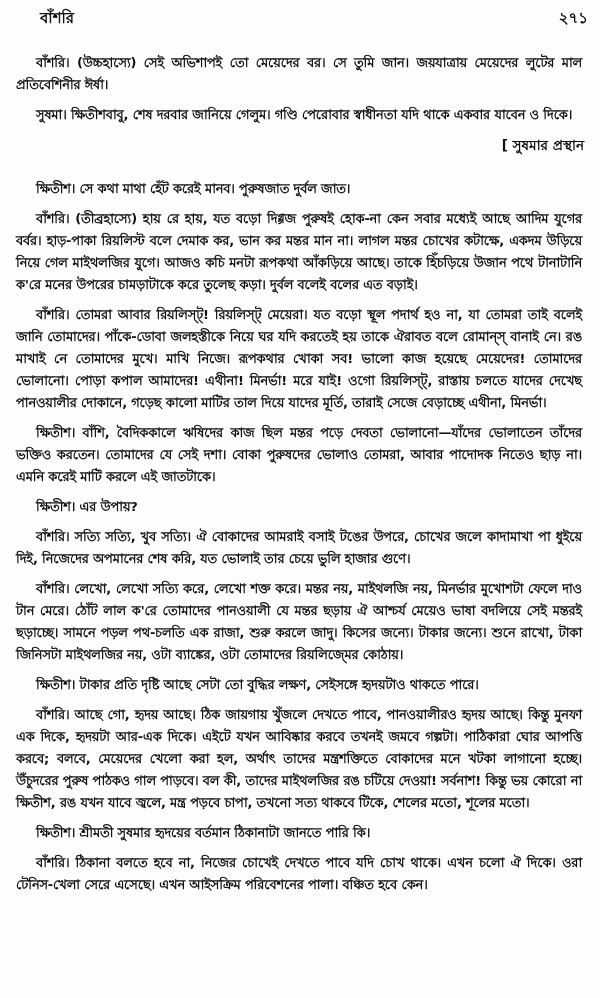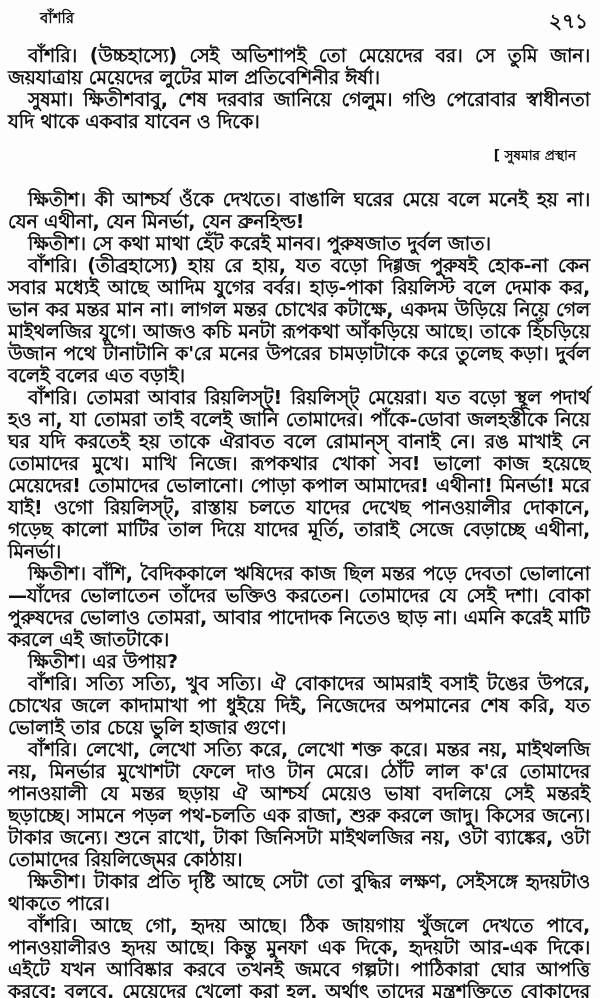--- a/index.html
+++ b/index.html
@@ -2,47 +2,47 @@
 <html><head>
 <meta charset="utf-8">
 <style>
   html, body { margin: 0; padding: 0; background: #ffffff; }
   body { width: 600px; height: 998px; overflow: hidden; position: relative;
          font-family: "DejaVu Sans", "Liberation Sans", sans-serif; color: #111; }
   .page { position: absolute; left: 0; top: 0; width: 600px; height: 998px; background: #fdfdfd; }
   .running-head { position: absolute; top: 6px; left: 0; width: 600px; height: 22px; }
   .running-title { position: absolute; left: 0; width: 600px; text-align: left; top: 0;
                    font-size: 15px; font-weight: bold; padding-left: 40px; }
-  .page-number { position: absolute; right: 12px; top: 0; font-size: 20px; font-weight: bold; }
+  .page-number { position: absolute; right: 12px; top: 0; font-size: 15px; font-weight: bold; }
   .body-text { position: absolute; left: 8px; top: 44px; width: 582px; }
-  .para { font-size: 19px; line-height: 22px; text-align: justify; margin: 0;
+  .para { font-size: 13px; line-height: 22px; text-align: justify; margin: 8px;
           text-indent: 20px; font-weight: 600; letter-spacing: -0.2px; }
-  .stage-exit { font-size: 13.6px; line-height: 22px; text-align: right; margin: 12px;
+  .stage-exit { font-size: 13.6px; line-height: 22px; text-align: right; margin: 4px;
                 padding-right: 2px; font-weight: 600; }
   .gap { height: 10px; }
 </style>
 </head>
 <body>
 
 <div class="page">
   <div class="running-head">
     <div class="running-title">বাঁশরি</div>
     <div class="page-number">২৭১</div>
   </div>
 
   <div class="body-text">
     <p class="para">বাঁশরি। (উচ্চহাস্যে) সেই অভিশাপই তো মেয়েদের বর। সে তুমি জান। জয়যাত্রায় মেয়েদের লুটের মাল প্রতিবেশিনীর ঈর্ষা।</p>
     <p class="para">সুষমা। ক্ষিতীশবাবু, শেষ দরবার জানিয়ে গেলুম। গণ্ডি পেরোবার স্বাধীনতা যদি থাকে একবার যাবেন ও দিকে।</p>
     <p class="stage-exit">[ সুষমার প্রস্থান</p>
     <div class="gap"></div>
-    <p class="para">ক্ষিতীশ। কী আশ্চর্য ওঁকে দেখতে। বাঙালি ঘরের মেয়ে বলে মনেই হয় না। যেন এথীনা, যেন মিনর্ভা, যেন ব্রুনহিল্ড!</p>
     <p class="para">ক্ষিতীশ। সে কথা মাথা হেঁট করেই মানব। পুরুষজাত দুর্বল জাত।</p>
     <p class="para">বাঁশরি। (তীব্রহাস্যে) হায় রে হায়, যত বড়ো দিগ্গজ পুরুষই হোক-না কেন সবার মধ্যেই আছে আদিম যুগের বর্বর। হাড়-পাকা রিয়লিস্ট বলে দেমাক কর, ভান কর মন্তর মান না। লাগল মন্তর চোখের কটাক্ষে, একদম উড়িয়ে নিয়ে গেল মাইথলজির যুগে। আজও কচি মনটা রূপকথা আঁকড়িয়ে আছে। তাকে হিঁচড়িয়ে উজান পথে টানাটানি ক'রে মনের উপরের চামড়াটাকে করে তুলেছ কড়া। দুর্বল বলেই বলের এত বড়াই।</p>
     <p class="para">বাঁশরি। তোমরা আবার রিয়লিস্ট্! রিয়লিস্ট্ মেয়েরা। যত বড়ো স্থূল পদার্থ হও না, যা তোমরা তাই বলেই জানি তোমাদের। পাঁকে-ডোবা জলহস্তীকে নিয়ে ঘর যদি করতেই হয় তাকে ঐরাবত বলে রোমান্স্ বানাই নে। রঙ মাখাই নে তোমাদের মুখে। মাখি নিজে। রূপকথার খোকা সব! ভালো কাজ হয়েছে মেয়েদের! তোমাদের ভোলানো। পোড়া কপাল আমাদের! এথীনা! মিনর্ভা! মরে যাই! ওগো রিয়লিস্ট্, রাস্তায় চলতে যাদের দেখেছ পানওয়ালীর দোকানে, গড়েছ কালো মাটির তাল দিয়ে যাদের মূর্তি, তারাই সেজে বেড়াচ্ছে এথীনা, মিনর্ভা।</p>
     <p class="para">ক্ষিতীশ। বাঁশি, বৈদিককালে ঋষিদের কাজ ছিল মন্তর পড়ে দেবতা ভোলানো—যাঁদের ভোলাতেন তাঁদের ভক্তিও করতেন। তোমাদের যে সেই দশা। বোকা পুরুষদের ভোলাও তোমরা, আবার পাদোদক নিতেও ছাড় না। এমনি করেই মাটি করলে এই জাতটাকে।</p>
     <p class="para">ক্ষিতীশ। এর উপায়?</p>
     <p class="para">বাঁশরি। সত্যি সত্যি, খুব সত্যি। ঐ বোকাদের আমরাই বসাই টঙের উপরে, চোখের জলে কাদামাখা পা ধুইয়ে দিই, নিজেদের অপমানের শেষ করি, যত ভোলাই তার চেয়ে ভুলি হাজার গুণে।</p>
     <p class="para">বাঁশরি। লেখো, লেখো সত্যি করে, লেখো শক্ত করে। মন্তর নয়, মাইথলজি নয়, মিনর্ভার মুখোশটা ফেলে দাও টান মেরে। ঠোঁট লাল ক'রে তোমাদের পানওয়ালী যে মন্তর ছড়ায় ঐ আশ্চর্য মেয়েও ভাষা বদলিয়ে সেই মন্তরই ছড়াচ্ছে। সামনে পড়ল পথ-চলতি এক রাজা, শুরু করলে জাদু। কিসের জন্যে। টাকার জন্যে। শুনে রাখো, টাকা জিনিসটা মাইথলজির নয়, ওটা ব্যাঙ্কের, ওটা তোমাদের রিয়লিজ্মের কোঠায়।</p>
     <p class="para">ক্ষিতীশ। টাকার প্রতি দৃষ্টি আছে সেটা তো বুদ্ধির লক্ষণ, সেইসঙ্গে হৃদয়টাও থাকতে পারে।</p>
     <p class="para">বাঁশরি। আছে গো, হৃদয় আছে। ঠিক জায়গায় খুঁজলে দেখতে পাবে, পানওয়ালীরও হৃদয় আছে। কিন্তু মুনফা এক দিকে, হৃদয়টা আর-এক দিকে। এইটে যখন আবিষ্কার করবে তখনই জমবে গল্পটা। পাঠিকারা ঘোর আপত্তি করবে; বলবে, মেয়েদের খেলো করা হল, অর্থাৎ তাদের মন্ত্রশক্তিতে বোকাদের মনে খটকা লাগানো হচ্ছে। উঁচুদরের পুরুষ পাঠকও গাল পাড়বে। বল কী, তাদের মাইথলজির রঙ চটিয়ে দেওয়া! সর্বনাশ! কিন্তু ভয় কোরো না ক্ষিতীশ, রঙ যখন যাবে জ্বলে, মন্ত্র পড়বে চাপা, তখনো সত্য থাকবে টিকে, শেলের মতো, শূলের মতো।</p>
     <p class="para">ক্ষিতীশ। শ্রীমতী সুষমার হৃদয়ের বর্তমান ঠিকানাটা জানতে পারি কি।</p>
+    <p class="para">বাঁশরি। ঠিকানা বলতে হবে না, নিজের চোখেই দেখতে পাবে যদি চোখ থাকে। এখন চলো ঐ দিকে। ওরা টেনিস-খেলা সেরে এসেছে। এখন আইসক্রিম পরিবেশনের পালা। বঞ্চিত হবে কেন।</p>
   </div>
 </div>
 
 </body></html>

